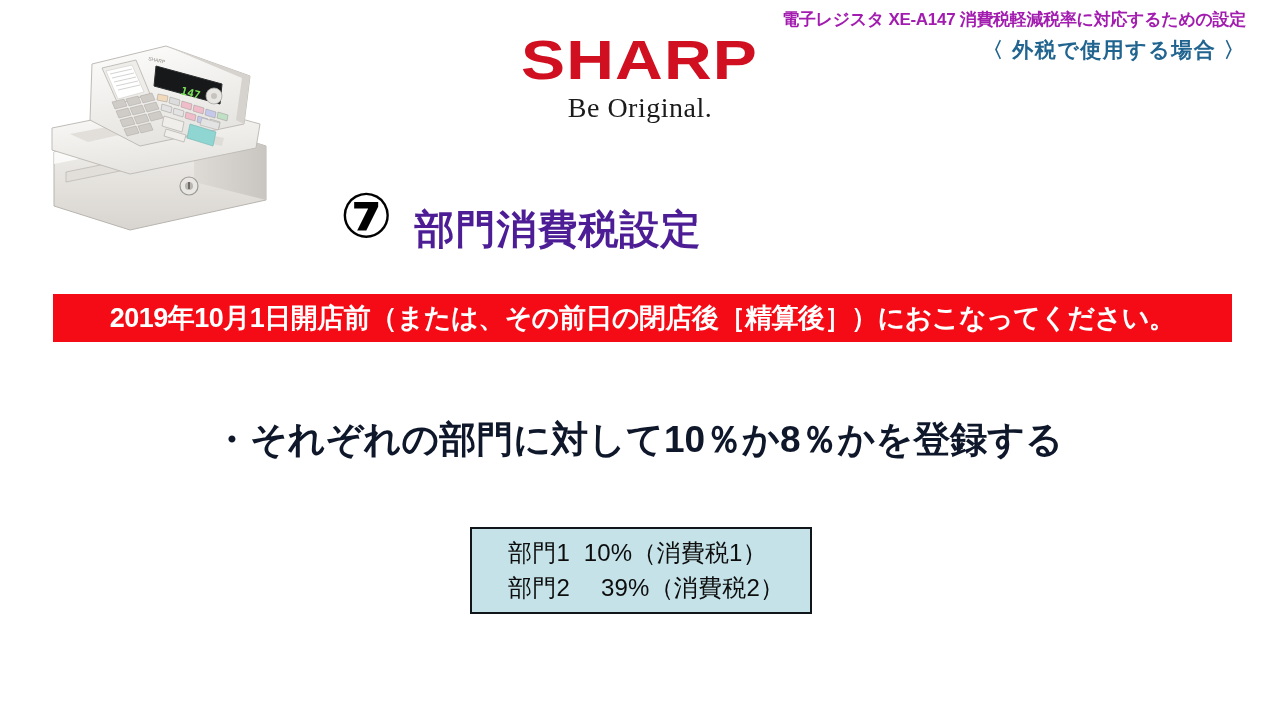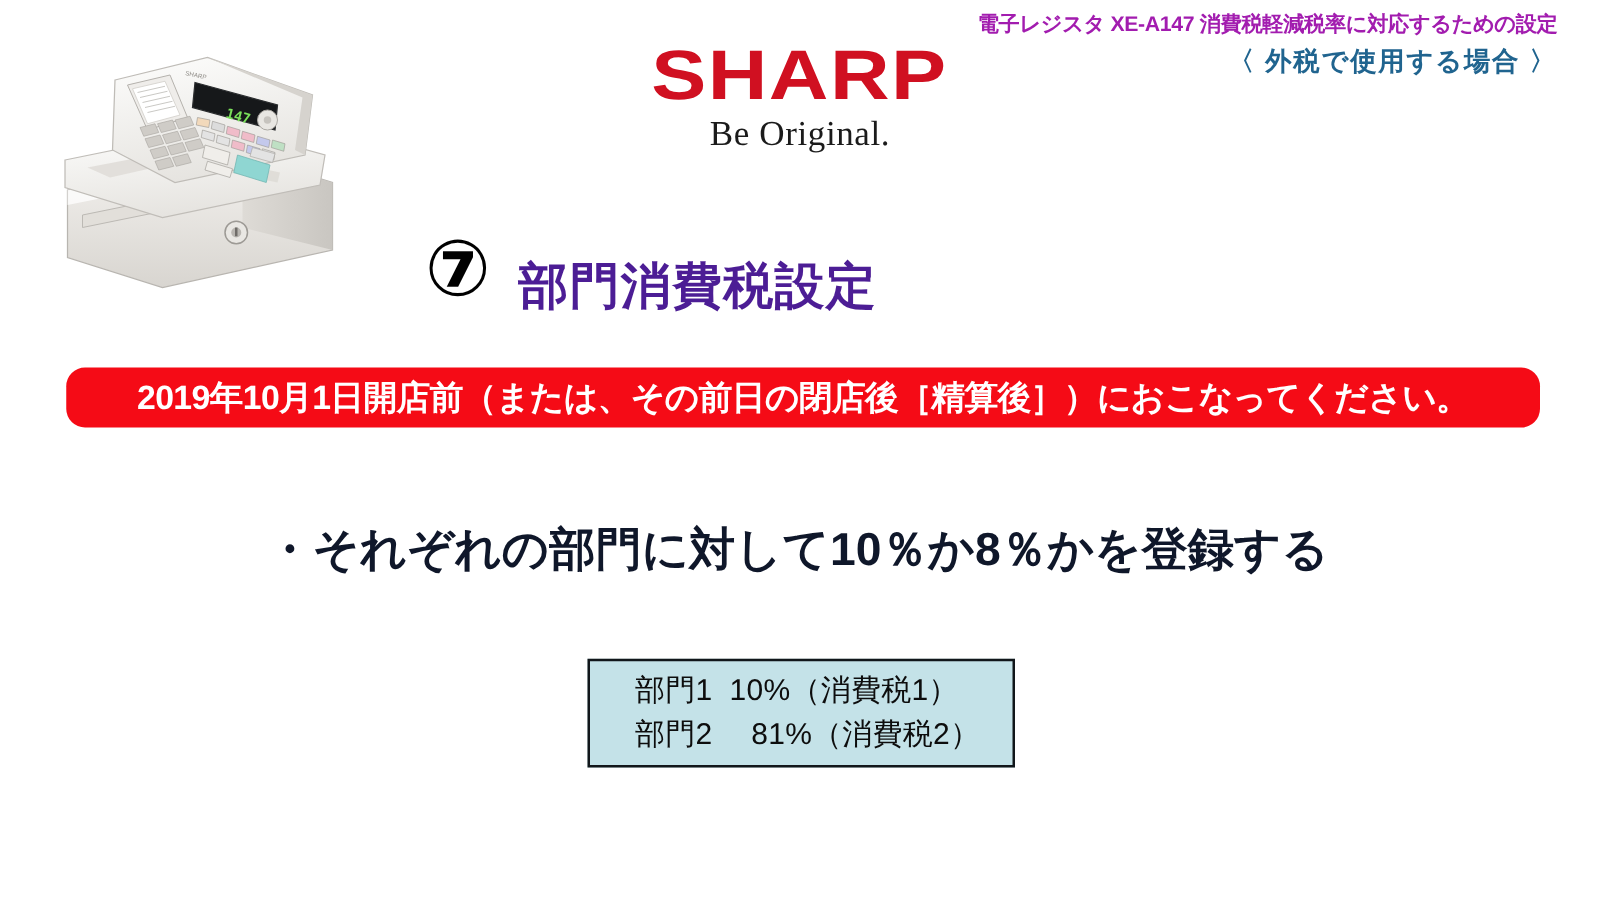--- a/index.html
+++ b/index.html
@@ -112,21 +112,20 @@
     position: absolute;
     left: 53px;
     top: 294px;
     width: 1179px;
     height: 48px;
     background: #f50b16;
     display: flex;
     align-items: center;
     justify-content: center;
     box-sizing: border-box;
-    border-radius: 15px;
   }
   .red-banner-text {
     color: #ffffff;
     font-size: 27px;
     font-weight: 700;
     letter-spacing: -0.5px;
     white-space: nowrap;
     line-height: 1;
   }
 
@@ -284,14 +283,14 @@
 </div>
 
 <div class="red-banner">
   <span class="red-banner-text">2019年10月1日開店前（または、その前日の閉店後［精算後］）におこなってください。</span>
 </div>
 
 <div class="bullet-line">・それぞれの部門に対して10％か8％かを登録する</div>
 
 <div class="info-box">
   <div class="info-row">部門1  10%（消費税1）</div>
-  <div class="info-row">部門2 　81%（消費税2）</div>
+  <div class="info-row">部門2 　39%（消費税2）</div>
 </div>
 
 </body></html>

